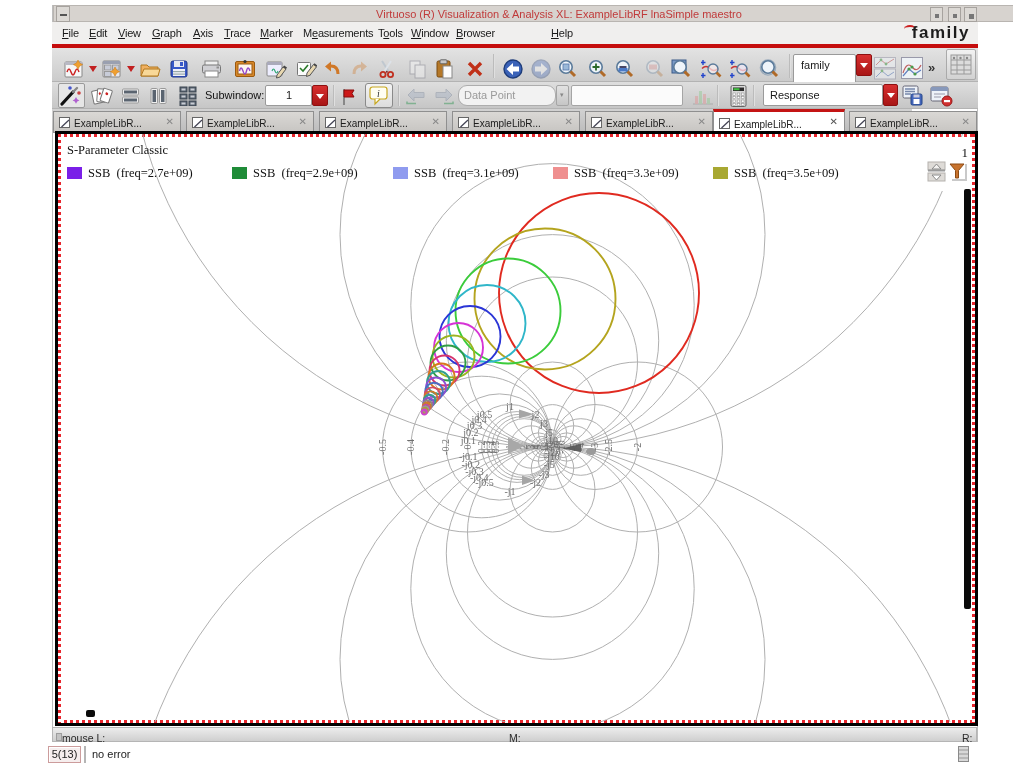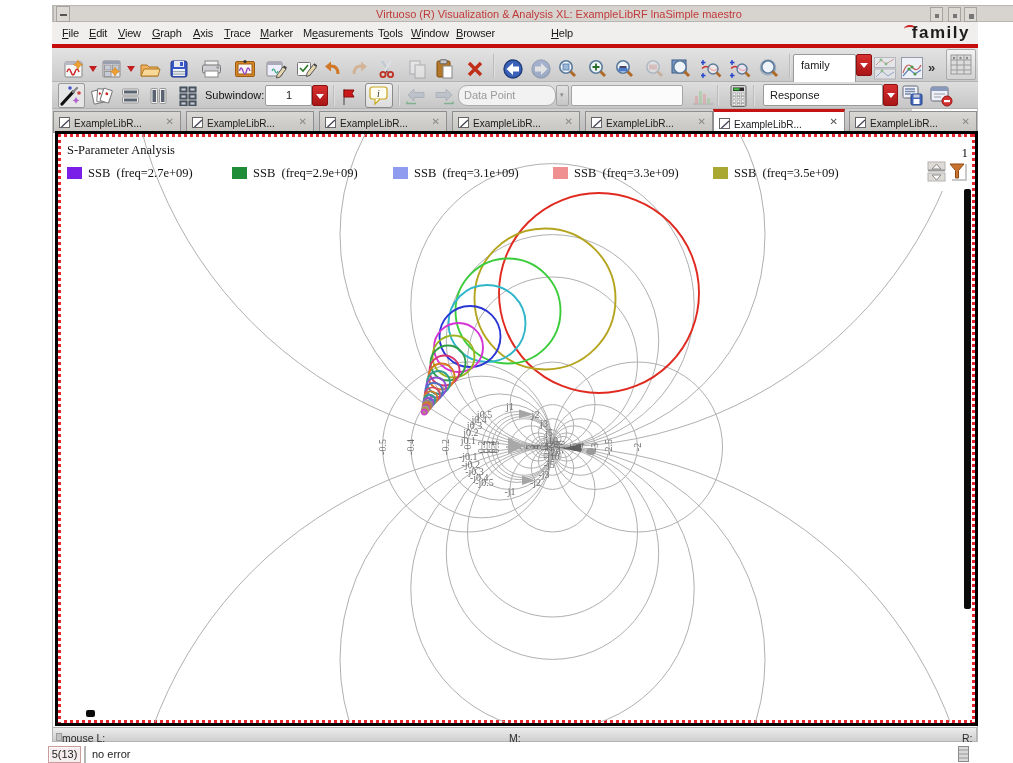--- a/index.html
+++ b/index.html
@@ -611,21 +611,21 @@
 <circle cx="424.8" cy="410.8" r="2.8" stroke="#b0a030"></circle>
 <circle cx="424.3" cy="412.0" r="2.5" stroke="#cc44cc"></circle>
 </g>
 <polygon points="519,409.5 533,414 519,418.5" fill="#a5a5a5"></polygon>
 <polygon points="522,475.5 535,480.5 522,485" fill="#a5a5a5"></polygon>
 <polygon points="508,437.5 524,446 508,454" fill="#a8a8a8"></polygon>
 <polygon points="562,448.5 581,444 581,452 Z" fill="#555555" fill-opacity="0.9"></polygon>
 <ellipse cx="591" cy="451.5" rx="5" ry="3.5" fill="#9a9a9a"></ellipse>
         </svg>
         <div style="position:absolute;left:875px;top:3px;width:39px;height:54px;background:#ffffff;"></div>
-      <div id="ptitle">S-Parameter Analysis</div>
+      <div id="ptitle">S-Parameter Classic</div>
       <div class="leg" style="left:9px;">
           <div class="legsw" style="background:#7a1fe8;"></div>
           <div class="legtx">SSB&nbsp; (freq=2.7e+09)</div>
         </div>
       <div class="leg" style="left:174px;">
           <div class="legsw" style="background:#1f8c38;"></div>
           <div class="legtx">SSB&nbsp; (freq=2.9e+09)</div>
         </div>
       <div class="leg" style="left:335px;">
           <div class="legsw" style="background:#8f9bef;"></div>

